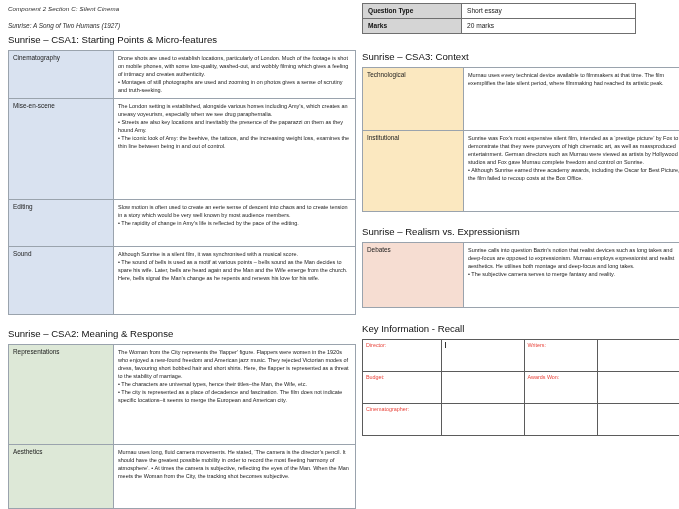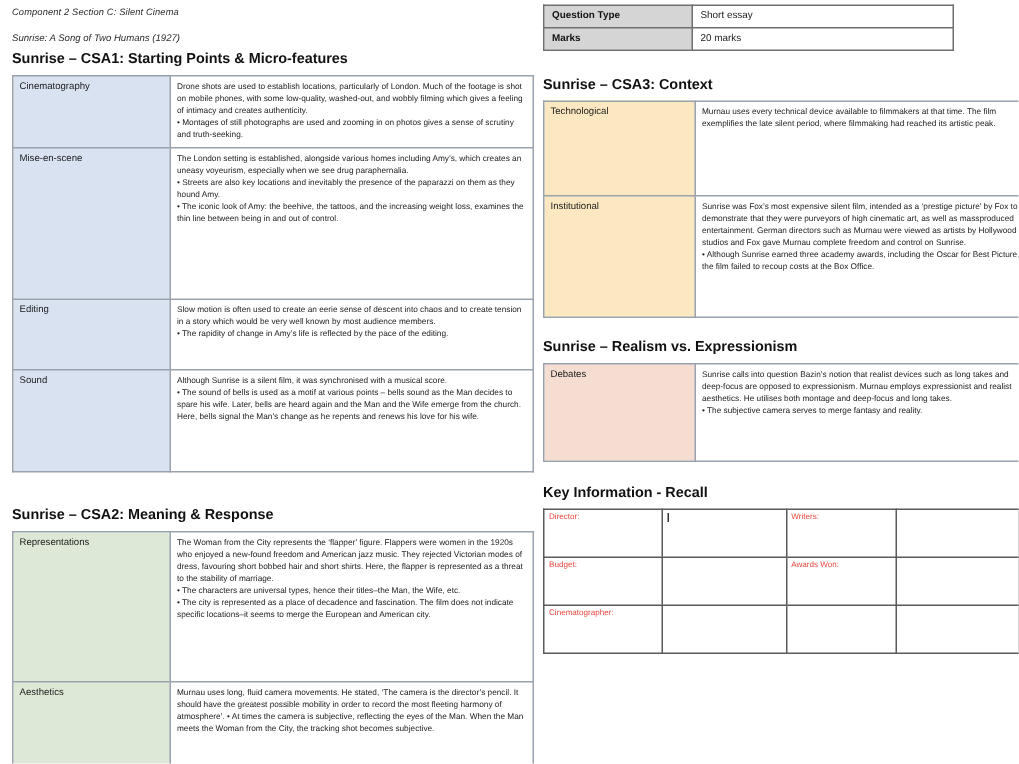--- a/index.html
+++ b/index.html
@@ -42,26 +42,26 @@
   }
   .subkicker {
     font-size: 6.4px;
     font-style: italic;
     color: #2b2b2b;
     margin: 0 0 5px 0;
     line-height: 1.1;
   }
   .sec-title {
     font-size: 9.6px;
-    font-weight: bold;
+    font-weight: normal;
     color: #111111;
     margin: 0 0 5px 0;
     line-height: 1.15;
   }
-  .sec-title.spaced { margin-top: 23px; }
+  .sec-title.spaced { margin-top: 13px; }
 
   
   table.grid {
     border-collapse: collapse;
     width: 100%;
     table-layout: fixed;
   }
   table.grid td {
     border: 0.8px solid #9aa3ad;
     vertical-align: top;

